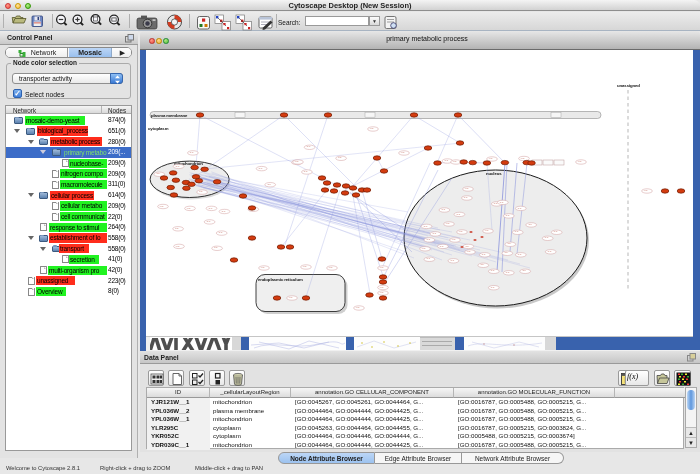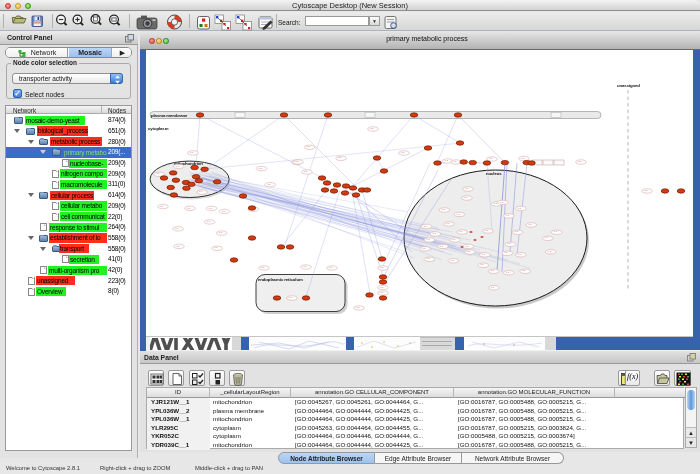--- a/index.html
+++ b/index.html
@@ -3,21 +3,21 @@
 <style>
 *{margin:0;padding:0;box-sizing:border-box}
 html,body{width:700px;height:474px;overflow:hidden}
 body{font-family:"Liberation Sans",sans-serif;background:#e7e7e7;position:relative}
 .abs{position:absolute}
 .titlebar{left:0;top:0;width:700px;height:11px;
   background:linear-gradient(#f4f4f4,#d2d2d2);border-bottom:1px solid #8e8e8e;
   border-radius:6px 6px 0 0}
 .tl{position:absolute;top:2.5px;width:6px;height:6px;border-radius:50%}
 .title{position:absolute;top:0.5px;width:700px;text-align:center;
-  font-size:7.5px;font-weight:normal;color:#222;letter-spacing:0}
+  font-size:7.5px;font-weight:bold;color:#222;letter-spacing:0}
 .toolbar{left:0;top:12px;width:700px;height:19px;
   background:linear-gradient(#ececec,#d7d7d7);border-bottom:1px solid #a8b4c2}
 .sep{position:absolute;top:14px;height:14px;width:1px;background:#b0b0b0}
 .srch{position:absolute;left:278px;top:19px;font-size:6.5px;color:#111}
 .sfield{position:absolute;left:305px;top:16px;width:64px;height:10px;
   background:#fff;border:1px solid #999}
 .sbtn{position:absolute;left:369px;top:16px;width:11px;height:10px;
   background:linear-gradient(#fdfdfd,#d8d8d8);border:1px solid #999;
   font-size:5px;color:#333;text-align:center;line-height:9px}
 
@@ -682,21 +682,21 @@
     </div>
 <div class="dbtn" style="left:478px">
       <svg width="14" height="14" style="position:absolute;left:0.5px;top:0.5px">
         <rect x="1.5" y="1.5" width="11" height="11" fill="#f5e27a" stroke="#333" stroke-width="0.9"></rect>
         <rect x="1.5" y="1.5" width="11" height="2.4" fill="#555"></rect>
         <line x1="4" y1="6" x2="10.5" y2="6" stroke="#a95" stroke-width="0.7"></line>
         <line x1="4" y1="8" x2="10.5" y2="8" stroke="#a95" stroke-width="0.7"></line>
         <line x1="4" y1="10" x2="10.5" y2="10" stroke="#a95" stroke-width="0.7"></line>
       </svg>
     </div>
-<div class="dbtn" style="left:485px;width:15px">
+<div class="dbtn" style="left:485px;width:24px">
       <span style="position:absolute;left:1px;top:1px;font-size:8px;font-style:italic;font-family:'Liberation Serif',serif">f(x)</span>
     </div>
 <div class="dbtn" style="left:514px">
       <svg width="14" height="14" style="position:absolute;left:0.5px;top:0.5px">
         <path d="M1.5 11.5 L3.5 6 L13 6 L11 11.5 Z M1.5 11.5 L1 3.5 L4.5 3.5 L5.5 2 L8 2 L9 3.6 L11 3.6 L11 6" fill="#c6c69a" stroke="#444" stroke-width="0.8"></path>
       </svg>
     </div>
 <div class="dbtn" style="left:534px;width:17px">
       <svg width="15" height="14" style="position:absolute;left:0.5px;top:0.5px">
         <rect x="0.5" y="0.5" width="14" height="13" fill="#111"></rect>

